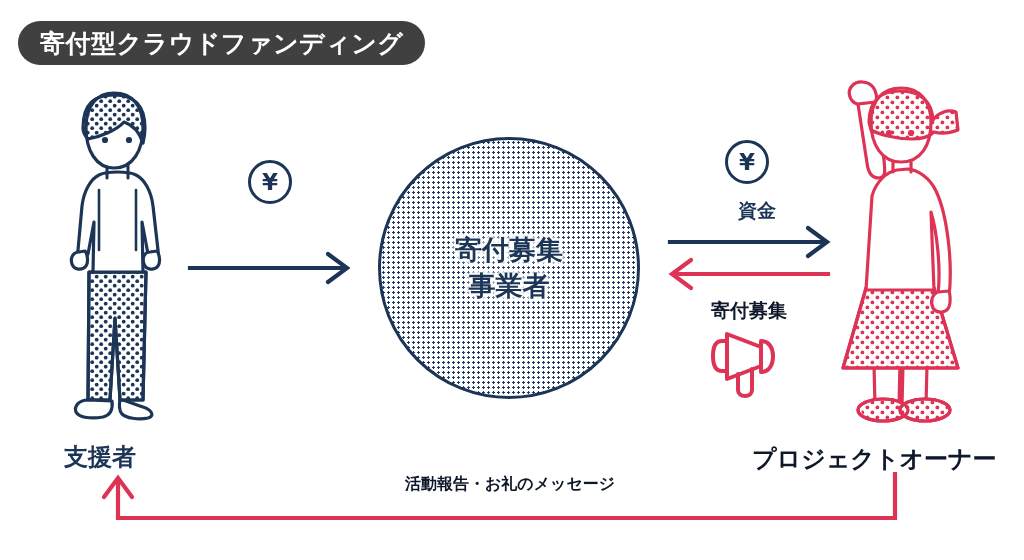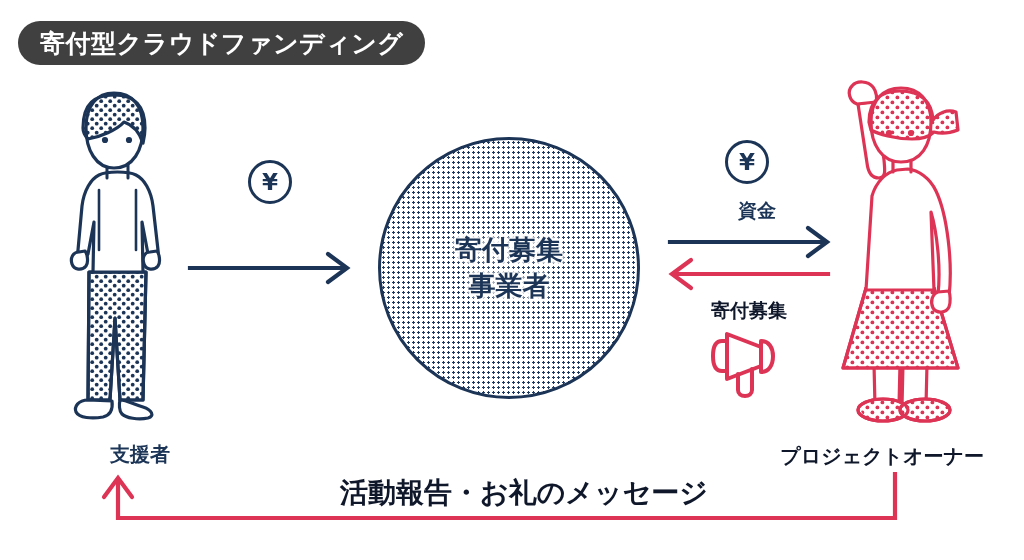--- a/index.html
+++ b/index.html
@@ -70,23 +70,23 @@
     position:absolute;
     font-size:19px;font-weight:bold;
     white-space:nowrap;
     text-align:center;
   }
   .navy{color:#1c3557;}
   .crimson{color:#0f172a;}
   
   .person-label{
     position:absolute;
-    font-size:20px;font-weight:bold;
-    white-space:nowrap;
-    text-align:right;
+    font-size:24px;font-weight:bold;
+    white-space:nowrap;
+    text-align:left;
   }
   svg{display:block;}
   .layer{position:absolute;left:0;top:0;width:1024px;height:560px;pointer-events:none;}
 </style>
 </head>
 <body>
 
 <div id="stage">
 
   <div class="title-pill">寄付型クラウドファンディング</div>
@@ -270,19 +270,19 @@
 
   <div class="yen" style="left:248px;top:160px;">¥</div>
 
   <div class="yen" style="left:725px;top:140px;">¥</div>
 
 
   <div class="flow-label navy" style="left:698px;top:198px;width:118px;">資金</div>
 
   <div class="flow-label crimson" style="left:690px;top:298px;width:118px;">寄付募集</div>
 
-  <div class="flow-label crimson" style="left:340px;top:474px;width:340px;font-size:28px;">活動報告・お礼のメッセージ</div>
+  <div class="flow-label crimson" style="left:340px;top:474px;width:340px;font-size:16px;">活動報告・お礼のメッセージ</div>
 
   <div class="person-label navy" style="left:64px;top:441px;width:106px;">支援者</div>
 
   <div class="person-label crimson" style="left:752px;top:443px;width:232px;">プロジェクトオーナー</div>
 
 </div>
 
 </body></html>

